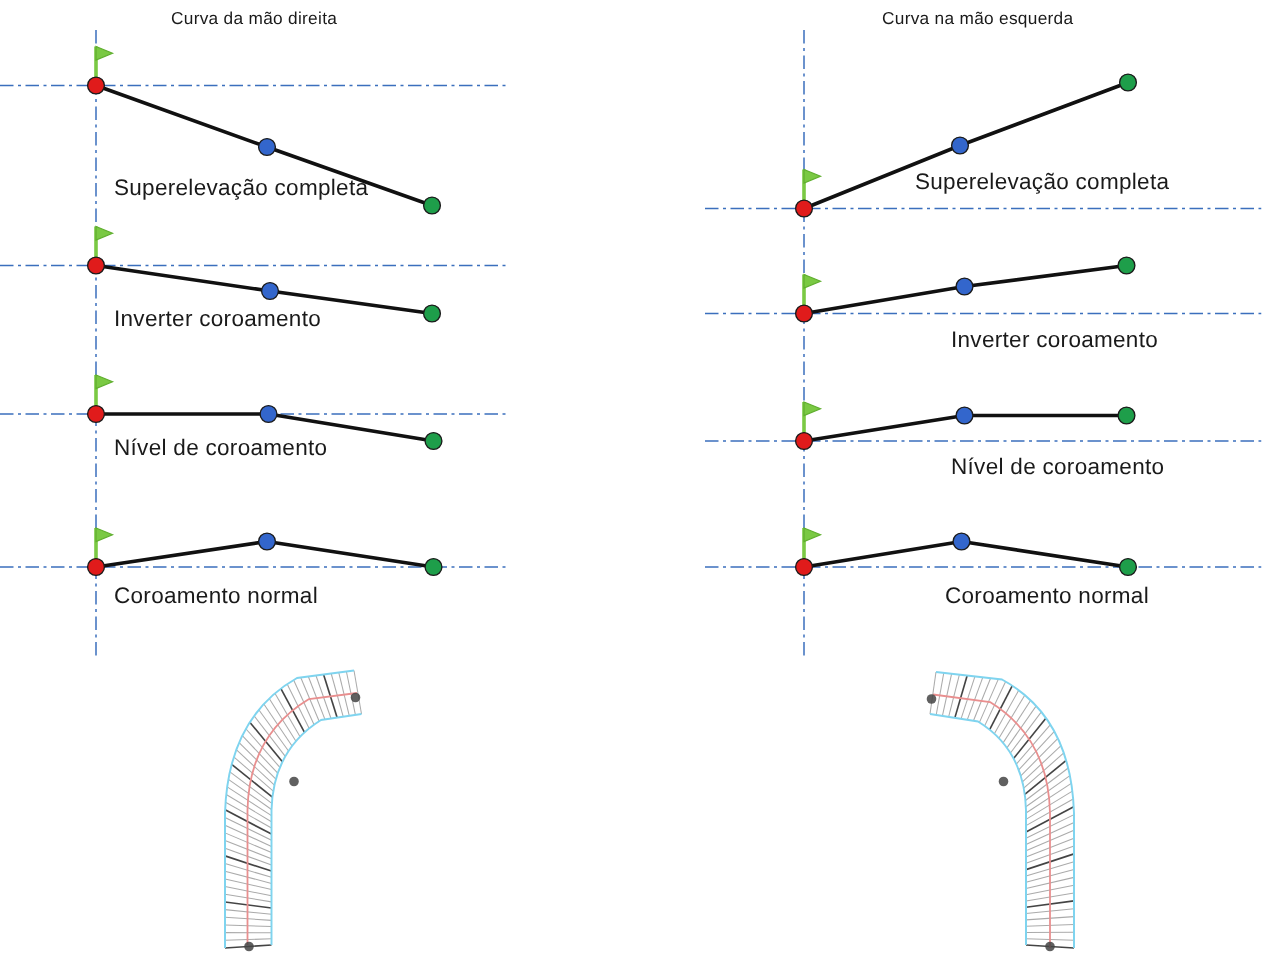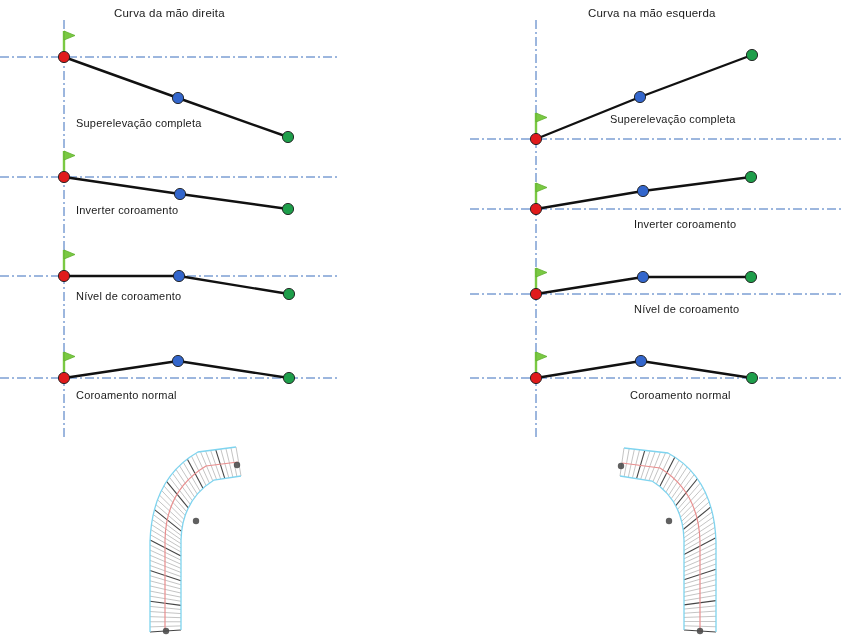--- a/index.html
+++ b/index.html
@@ -22,21 +22,21 @@
   }
   .panel-title {
     position: absolute;
     font-size: 11.5px;
     color: #1a1a1a;
     white-space: nowrap;
     letter-spacing: 0.2px;
   }
   .stage-label {
     position: absolute;
-    font-size: 11px;
+    font-size: 15px;
     color: #1a1a1a;
     white-space: nowrap;
     letter-spacing: 0.2px;
   }
   svg { display: block; }
   .svg-layer {
     position: absolute;
     left: 0; top: 0;
     width: 841px;
     height: 643px;

